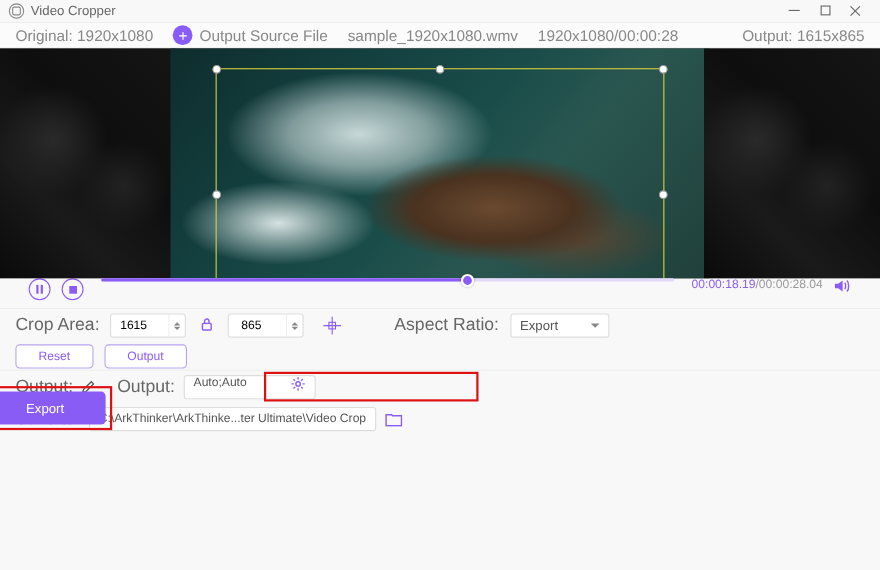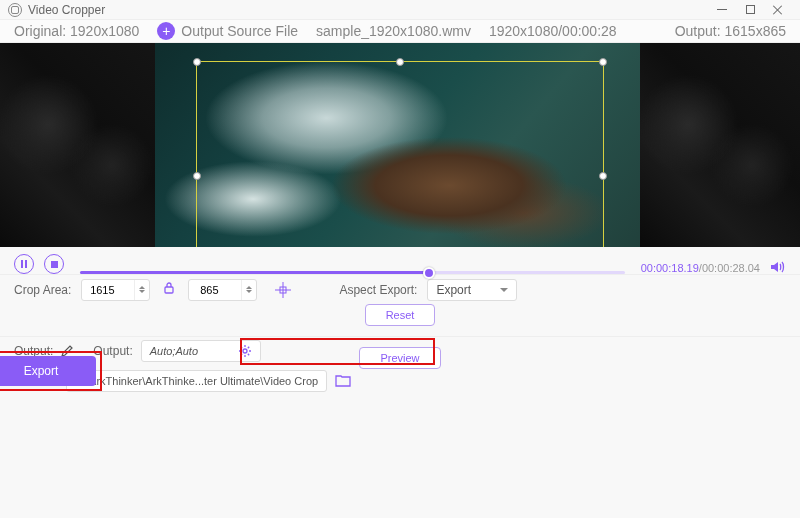--- a/index.html
+++ b/index.html
@@ -43,56 +43,56 @@
     linear-gradient(45deg, #0a0a0a 0%, #1a1a1a 30%, #0e0e0e 60%, #151515 100%);
 }
 .bg-left { left: 0; } .bg-right { right: 0; }
 .crop-rect { position: absolute; left: 196px; top: 18px; width: 408px; height: 230px; border: 1px solid #d6d040; }
 .handle { position: absolute; width: 8px; height: 8px; background: #fff; border-radius: 50%; border: 1px solid #999; }
 .h-tl { left: -4px; top: -4px; } .h-tm { left: calc(50% - 4px); top: -4px; } .h-tr { right: -4px; top: -4px; }
 .h-ml { left: -4px; top: calc(50% - 4px); } .h-mr { right: -4px; top: calc(50% - 4px); }
 .h-bl { left: -4px; bottom: -4px; } .h-bm { left: calc(50% - 4px); bottom: -4px; } .h-br { right: -4px; bottom: -4px; }
 
 
-.play-row { height: 36px; display: flex; align-items: flex-end; padding: 0 14px; gap: 10px; border-bottom: 1px solid #eee; }
+.play-row { height: 36px; display: flex; align-items: flex-start; padding: 0 26px; gap: 10px; border-bottom: 1px solid #eee; }
 .circ-btn { width: 20px; height: 20px; border: 1.5px solid #8a5cf6; border-radius: 50%; display: flex; align-items: center; justify-content: center; cursor: pointer; }
 .circ-btn .pause { width: 6px; height: 8px; border-left: 2px solid #8a5cf6; border-right: 2px solid #8a5cf6; }
 .circ-btn .stop { width: 7px; height: 7px; background: #8a5cf6; }
 .slider { flex: 1; height: 3px; background: #e2d8fb; border-radius: 2px; position: relative; margin: 0 6px; }
 .slider .fill { position: absolute; left: 0; top: 0; bottom: 0; width: 64%; background: #8a5cf6; border-radius: 2px; }
 .slider .thumb { position: absolute; left: 64%; top: 50%; transform: translate(-50%,-50%); width: 12px; height: 12px; border-radius: 50%; background: #8a5cf6; border: 2px solid #fff; box-shadow: 0 0 2px rgba(0,0,0,0.3); }
 .time { color: #8a5cf6; font-size: 11px; }
 .time .dur { color: #999; }
 .vol-icon { color: #8a5cf6; }
 .vol-icon svg { display: block; }
 
 
 .ctrl-row { height: 38px; display: flex; align-items: center; padding: 0 14px; gap: 10px; }
-.lbl { color: #666; font-size: 12px; }
+.lbl { color: #666; font-size: 16px; }
 .numfield { display: flex; align-items: center; border: 1px solid #ddd; border-radius: 3px; height: 22px; background: #fff; gap: 12px; }
 .numfield input { border: none; width: 40px; text-align: center; font-size: 11px; outline: none; background: transparent; }
 .numfield .spin { display: flex; flex-direction: column; padding: 0 4px; border-left: 1px solid #eee; height: 100%; justify-content: center; gap: 1px; }
 .spin .arr { width: 0; height: 0; border-left: 3px solid transparent; border-right: 3px solid transparent; cursor: pointer; }
 .spin .up { border-bottom: 3px solid #888; } .spin .down { border-top: 3px solid #888; }
 .lock-ico { color: #8a5cf6; padding: 0 3px; }
 .center-ico { color: #8a5cf6; padding: 0 6px; }
 .center-ico svg { display: block; }
 .select { border: 1px solid #ddd; border-radius: 3px; height: 22px; display: flex; align-items: center; padding: 0 8px; background: #fff; min-width: 90px; justify-content: space-between; cursor: pointer; }
 .select .caret { width: 0; height: 0; border-left: 4px solid transparent; border-right: 4px solid transparent; border-top: 4px solid #888; }
 
 
-.btn-row { height: 32px; display: flex; align-items: center; padding: 0 14px; gap: 21px; flex-direction: column; }
+.btn-row { height: 32px; display: flex; align-items: center; padding: 0 14px; gap: 10px; }
 .pill-btn { border: 1px solid #b9a3f0; color: #8a5cf6; background: #fff; border-radius: 4px; padding: 4px 20px; font-size: 11px; cursor: pointer; }
 
 
 .out-row, .save-row { height: 30px; display: flex; align-items: center; padding: 0 14px; gap: 8px; font-size: 11px; }
 .out-row { border-top: 1px solid #eee; }
 .pen-ico svg, .folder-ico svg { display: block; color: #8a5cf6; }
 .hl { border: 2px solid #d11; position: absolute; pointer-events: none; }
-.outset { border: 1px solid #ddd; border-radius: 3px; height: 22px; display: flex; align-items: center; padding: 0 8px; background: #fff; min-width: 120px; gap: 20px; font-style: italic; }
+.outset { border: 1px solid #ddd; border-radius: 3px; height: 22px; display: flex; align-items: flex-start; padding: 0 8px; background: #fff; min-width: 120px; gap: 20px; }
 .gear svg { display: block; color: #8a5cf6; }
 .pathbox { border: 1px solid #ddd; border-radius: 3px; height: 22px; display: flex; align-items: center; padding: 0 8px; background: #fff; min-width: 260px; justify-content: space-between; }
 
 .export-wrap { position: absolute; right: 14px; bottom: 40px; }
 .export-btn { background: #8a5cf6; color: #fff; border: none; border-radius: 4px; width: 110px; height: 30px; font-size: 12px; cursor: pointer; }
 
 .rel { position: relative; }
 .bottom-area { position: relative; flex: 1; }
 </style>
 </head>
@@ -191,30 +191,30 @@
         </div>
     </div>
     <span class="center-ico">
       <svg width="20" height="20" viewBox="0 0 20 20">
           <line x1="10" y1="2" x2="10" y2="18" stroke="#8a5cf6" stroke-width="1"></line>
           <line x1="2" y1="10" x2="18" y2="10" stroke="#8a5cf6" stroke-width="1"></line>
           <rect x="7" y="7" width="6" height="6" fill="none" stroke="#8a5cf6" stroke-width="1"></rect>
         </svg>
     </span>
     <span style="width:20px;"></span>
-    <span class="lbl">Aspect Export:</span>
+    <span class="lbl">Aspect Ratio:</span>
     <div class="select">
       <span>Export</span>
       <div class="caret"></div>
     </div>
   </div>
 
   <div class="btn-row">
     <button class="pill-btn">Reset</button>
-    <button class="pill-btn">Preview</button>
+    <button class="pill-btn">Output</button>
   </div>
 
   <div class="bottom-area">
 
     <div class="out-row rel">
       <span class="lbl">Output:</span>
       <span class="pen-ico">
         <svg width="12" height="12" viewBox="0 0 12 12">
             <path d="M1 11l1-3 7-7 2 2-7 7-3 1z" fill="none" stroke="#555" stroke-width="1.2"></path>
           </svg>

